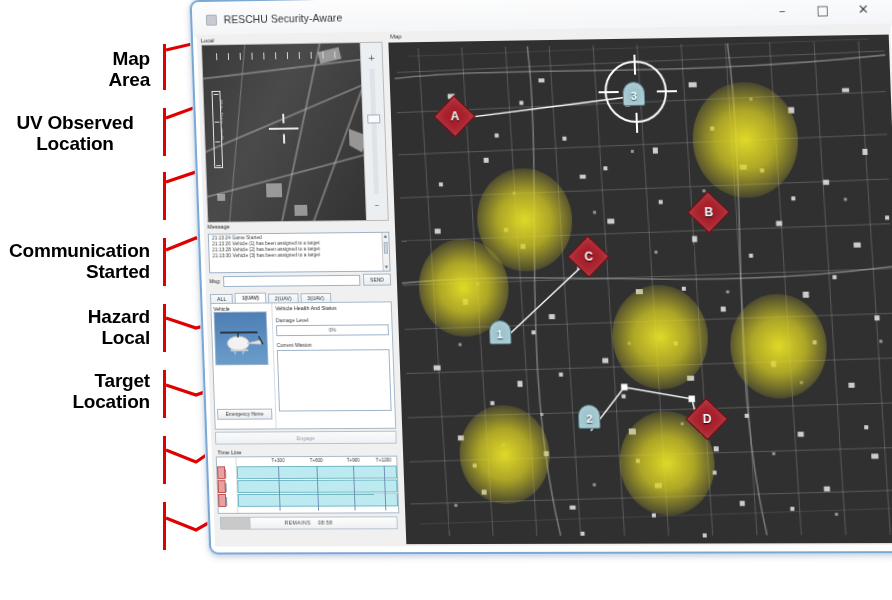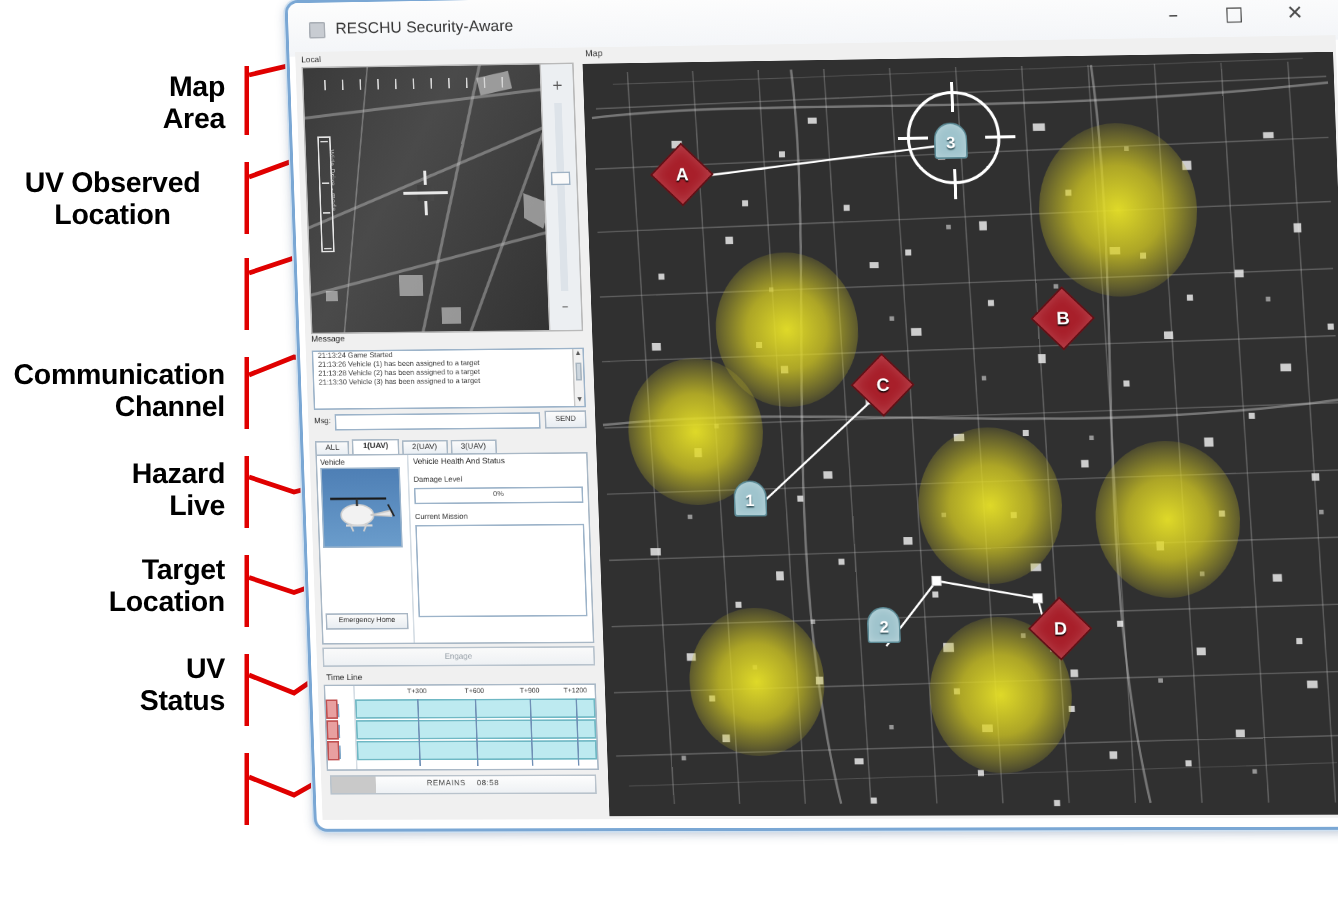--- a/index.html
+++ b/index.html
@@ -223,27 +223,25 @@
   <div class="anno-bar" style="left:163px; top:304px; height:48px;"></div>
   <div class="anno-bar" style="left:163px; top:370px; height:48px;"></div>
   <div class="anno-bar" style="left:163px; top:436px; height:48px;"></div>
   <div class="anno-bar" style="left:163px; top:502px; height:48px;"></div>
 
   <div class="anno-label" style="left:0;  top:48px;  width:150px;">Map
 Area</div>
   <div class="anno-label" style="left:0;  top:112px; width:150px;text-align:center;">UV Observed
 Location</div>
   <div class="anno-label" style="left:0;  top:240px; width:150px;">Communication
-Channel</div>
+Started</div>
   <div class="anno-label" style="left:0;  top:306px; width:150px;">Hazard
-Live</div>
+Local</div>
   <div class="anno-label" style="left:0;  top:370px; width:150px;">Target
 Location</div>
-  <div class="anno-label" style="left:0;  top:436px; width:150px;">UV
-Status</div>
 
   <div id="winwrap">
     <div id="win">
 
       <div id="titlebar">
         <div class="ticon"></div>
         <div class="ttext">RESCHU Security-Aware</div>
         <div id="wbtns">
           <div class="wb">–</div>
           <div class="wb">□</div>

